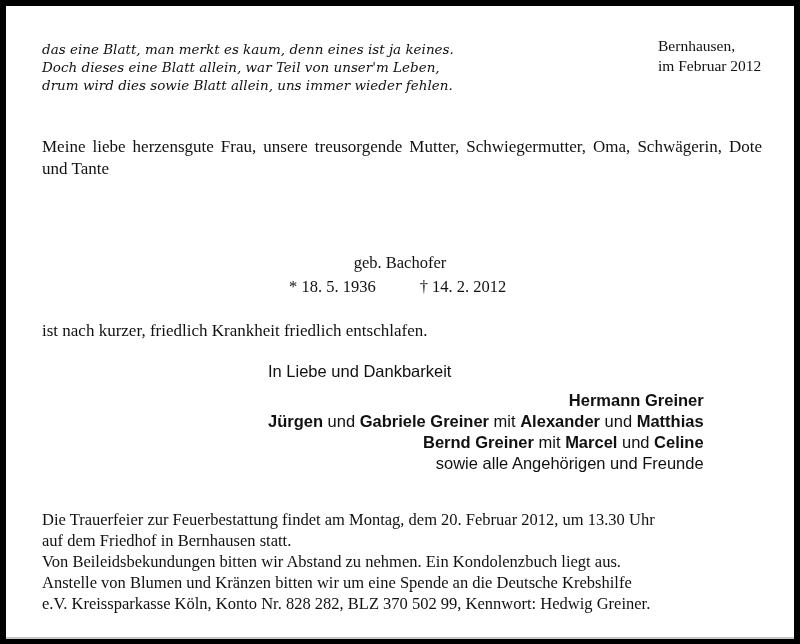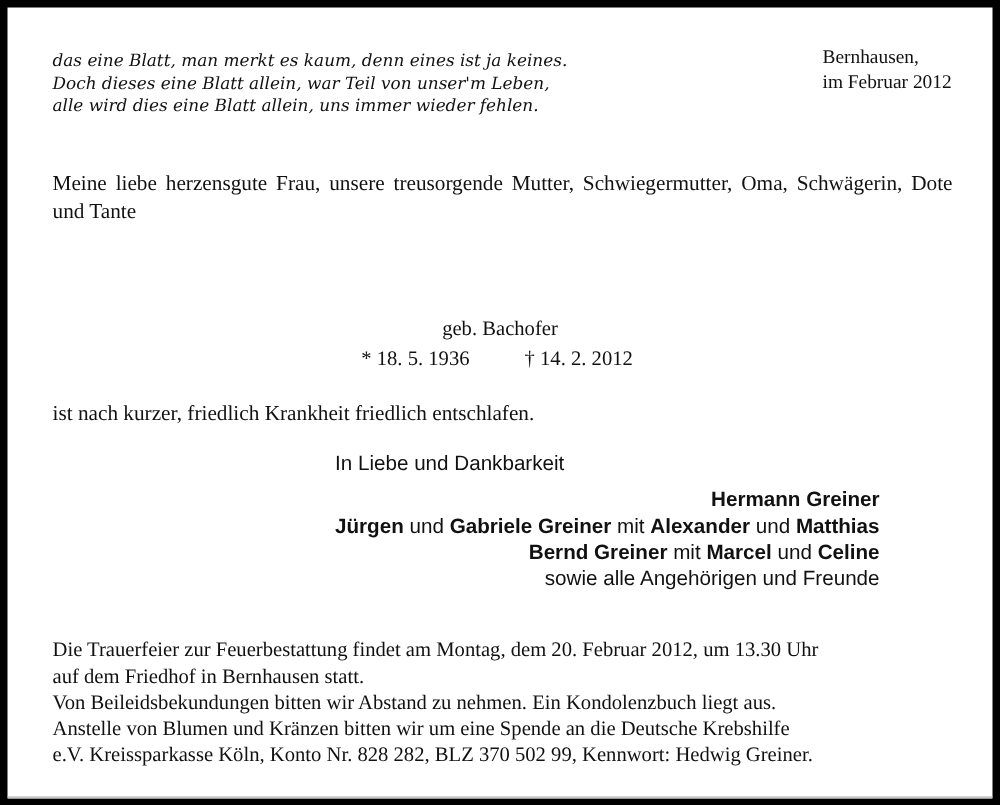--- a/index.html
+++ b/index.html
@@ -75,21 +75,21 @@
 </style>
 </head>
 <body>
 
 <div class="frame">
   <div class="paper">
 
     <div class="poem">
       <div>das eine Blatt, man merkt es kaum, denn eines ist ja keines.</div>
       <div>Doch dieses eine Blatt allein, war Teil von unser'm Leben,</div>
-      <div>alle wird dies eine Blatt allein, uns immer wieder fehlen.</div>
+      <div>drum wird dies sowie Blatt allein, uns immer wieder fehlen.</div>
     </div>
 
     <div class="place">
       <div>Bernhausen,</div>
       <div>im Februar 2012</div>
     </div>
 
     <div class="intro">Meine liebe herzensgute Frau, unsere treusorgende Mutter, Schwiegermutter, Oma, Schwägerin, Dote und Tante</div>
 
     <div class="nee">geb. Bachofer</div>

